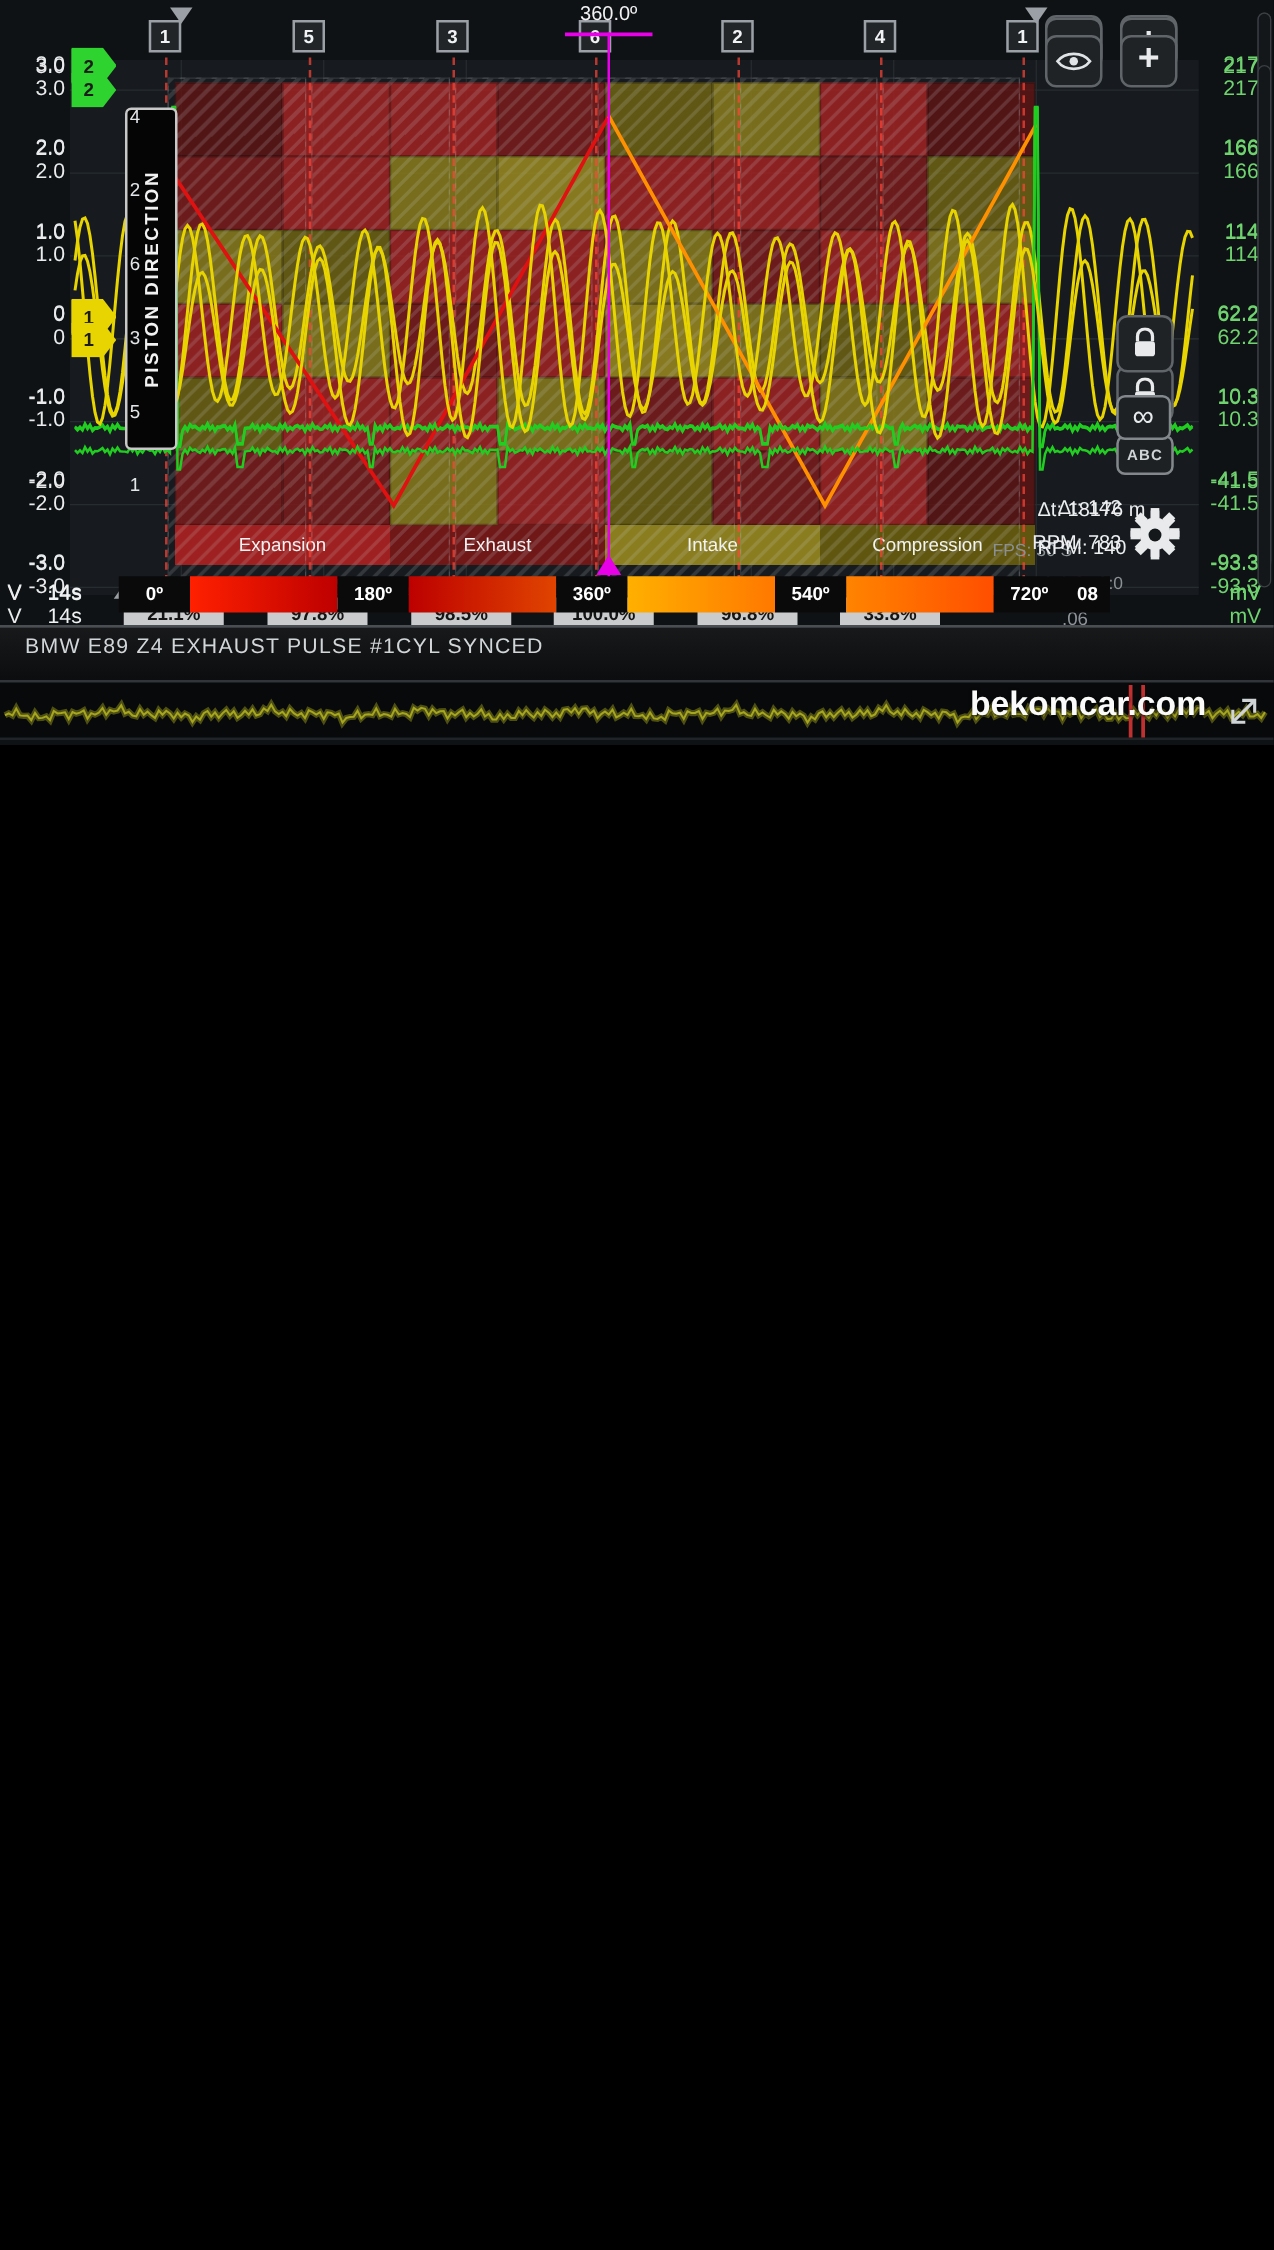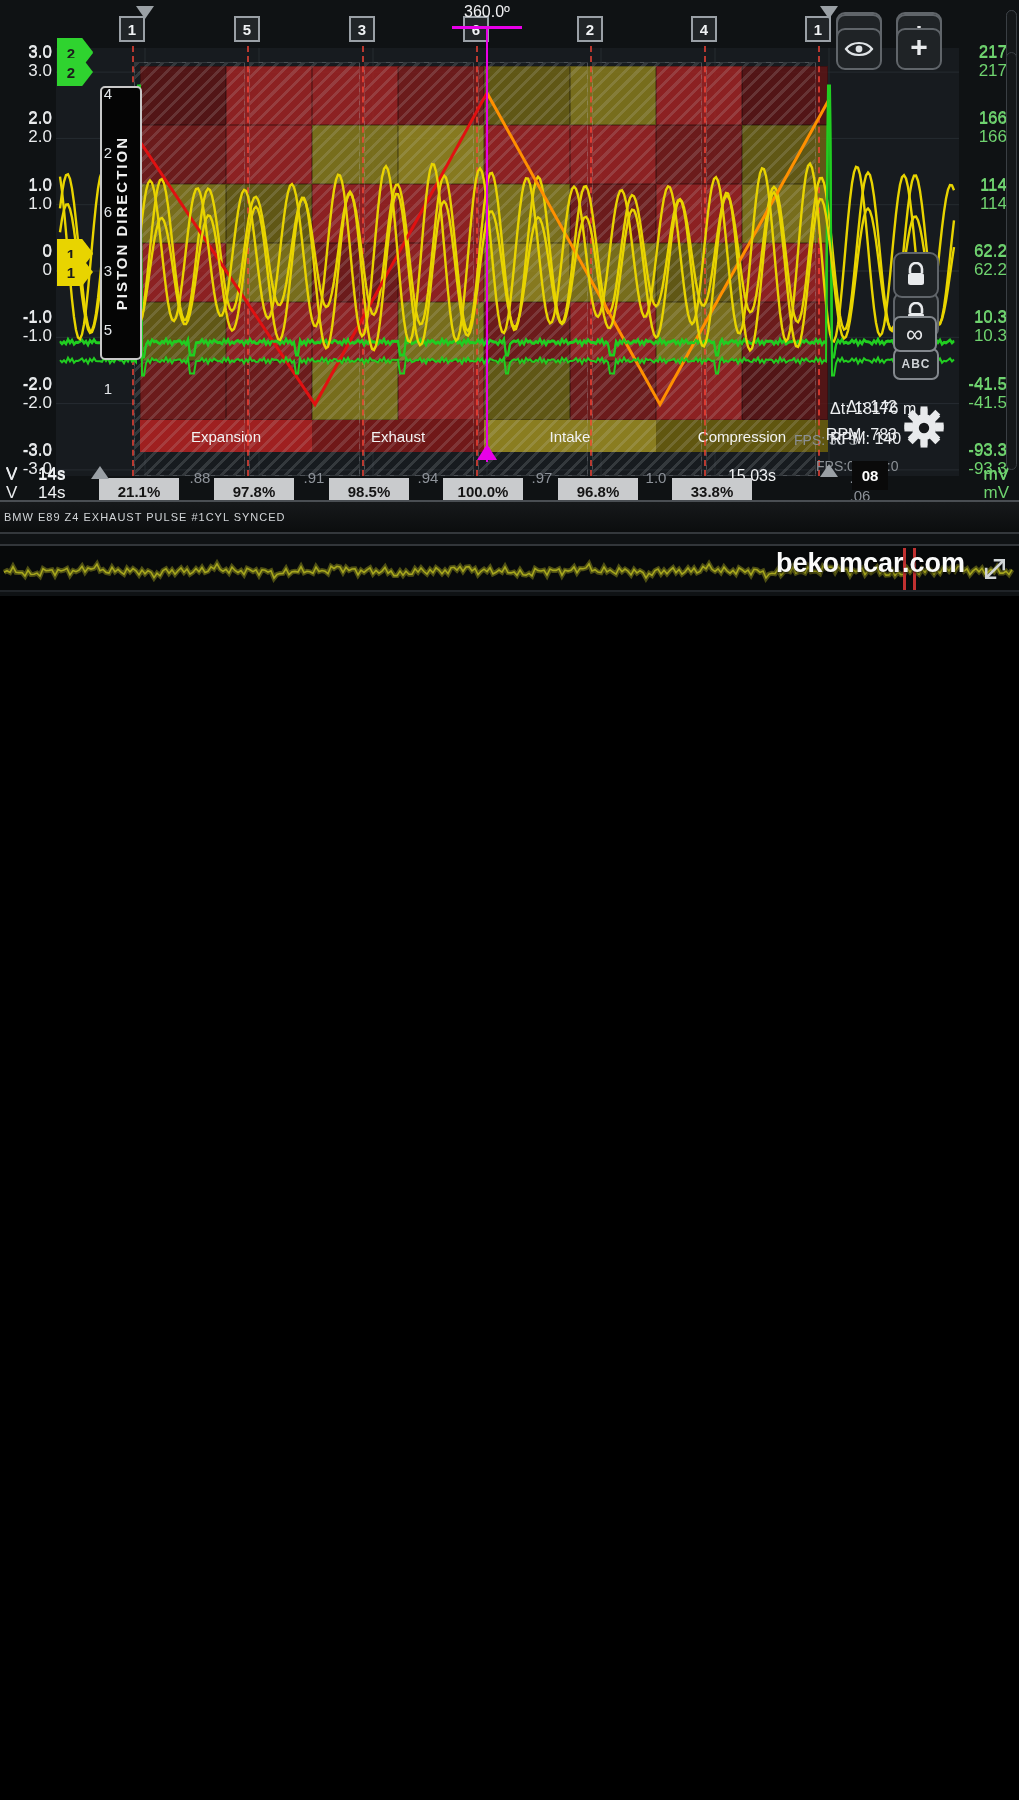--- a/index.html
+++ b/index.html
@@ -55,23 +55,23 @@
   .hcell{position:absolute;opacity:.84;box-shadow:inset 0 0 0 1px rgba(0,0,0,.28)}
   .phaseband{position:absolute;left:140px;top:420px;width:688px;height:32px;display:flex;z-index:2}
   .phaseseg{flex:1;display:flex;align-items:center;justify-content:center;color:#f4f4f4;font-size:15px}
   .dashline{position:absolute;width:0;border-left:2px dashed rgba(255,70,55,.7)}
   .hatchband{position:absolute;background:repeating-linear-gradient(135deg,rgba(205,210,215,.16) 0 3px,rgba(205,210,215,0) 3px 9px);
     border:1px solid rgba(180,185,190,.18)}
   .tagchip{position:absolute;width:26px;height:26px;background:#212528;border:2px solid #9aa0a6;color:#f0f2f4;
     font-size:15px;font-weight:bold;display:flex;align-items:center;justify-content:center;z-index:5;pointer-events:auto}
   .pctchip{position:absolute;top:478px;width:80px;height:27px;background:#c9cbcd;color:#141414;font-size:15px;
     font-weight:bold;text-align:center;line-height:27px;z-index:6}
-  .titlebar{position:absolute;left:0;top:500px;width:1019px;height:34px;background:linear-gradient(#17191b,#0b0d0e);
-    border-top:2px solid #4a4e53;border-bottom:2px solid #34383c;color:#d3d6d9;font-size:11px;letter-spacing:1px;
-    line-height:30px;padding-left:4px;z-index:8}
+  .titlebar{position:absolute;left:0;top:500px;width:1019px;height:46px;background:linear-gradient(#17191b,#0b0d0e);
+    border-top:2px solid #4a4e53;border-bottom:2px solid #34383c;color:#d3d6d9;font-size:17px;letter-spacing:1px;
+    line-height:30px;padding-left:20px;z-index:8}
   .strip{position:absolute;left:0;top:544px;width:1019px;height:48px;background:#07090a;border-top:2px solid #32363a;
     border-bottom:2px solid #202428;z-index:8}
   .stripsvg{position:absolute;left:0;top:0}
   .stripmark{position:absolute;left:903px;top:2px;width:13px;height:42px;border-left:3px solid #c03030;border-right:3px solid #c03030}
   .expandbtn{position:absolute;right:6px;top:5px;width:36px;height:36px;display:flex;align-items:center;justify-content:center}
   .watermark{position:absolute;right:54px;top:2px;font-size:27px;font-weight:bold;color:#fafafa;z-index:9;text-shadow:0 1px 3px #000}
 </style>
 </head>
 <body>
 
@@ -170,20 +170,31 @@
           <rect x="17" y="3" width="6" height="7" transform="rotate(45 20 20)"></rect>
             <rect x="17" y="30" width="6" height="7" transform="rotate(45 20 20)"></rect>
           <rect x="3" y="17" width="7" height="6" transform="rotate(45 20 20)"></rect>
             <rect x="30" y="17" width="7" height="6" transform="rotate(45 20 20)"></rect>
         </g>
         <circle cx="20" cy="20" r="10.5" fill="#e8eaec"></circle>
           <circle cx="20" cy="20" r="4.5" fill="#15181a"></circle>
       </svg>
     </div>
 
+    <div class="degbar">
+      <span class="degchip">0º</span>
+      <span class="deggrad g1"></span>
+      <span class="degchip">180º</span>
+      <span class="deggrad g2"></span>
+      <span class="degchip">360º</span>
+      <span class="deggrad g3"></span>
+      <span class="degchip">540º</span>
+      <span class="deggrad g4"></span>
+      <span class="degchip">720º</span>
+    </div>
     <div class="degchip aftertime" style="position:absolute;left:852px;top:461px;width:36px">08</div>
 
     <div class="titlebar"><span>BMW E89 Z4 EXHAUST PULSE #1CYL SYNCED</span></div>
 
     <div class="strip">
       <svg class="stripsvg" width="1019" height="48">
           <path d="M4 26.2 L7 24.7 L10 26.4 L13 20.8 L16 26.3 L19 26.6 L22 26.5 L25 30.1 L28 24.3 L31 28.5 L34 28.3 L37 27.1 L40 30.1 L43 22.8 L46 24.7 L49 24.4 L52 23.8 L55 29.3 L58 23.6 L61 24.9 L64 24.1 L67 22.4 L70 28.9 L73 24.5 L76 25.7 L79 24.2 L82 20.4 L85 26.0 L88 22.0 L91 23.1 L94 22.4 L97 18.2 L100 24.8 L103 23.4 L106 26.4 L109 27.1 L112 21.4 L115 25.8 L118 23.3 L121 26.1 L124 28.3 L127 22.4 L130 25.8 L133 22.6 L136 24.8 L139 28.8 L142 24.1 L145 27.8 L148 24.8 L151 26.4 L154 31.6 L157 27.2 L160 29.8 L163 24.6 L166 22.8 L169 27.3 L172 23.9 L175 28.2 L178 24.7 L181 22.0 L184 26.2 L187 23.0 L190 28.2 L193 26.1 L196 22.6 L199 25.7 L202 21.5 L205 26.4 L208 25.3 L211 20.8 L214 22.9 L217 17.8 L220 23.1 L223 25.3 L226 23.4 L229 27.0 L232 21.2 L235 24.5 L238 26.5 L241 24.5 L244 28.5 L247 22.3 L250 23.7 L253 25.6 L256 23.8 L259 29.2 L262 23.8 L265 24.3 L268 26.2 L271 24.8 L274 32.1 L277 28.4 L280 27.6 L283 27.4 L286 22.7 L289 28.6 L292 25.8 L295 25.4 L298 26.0 L301 20.7 L304 26.7 L307 25.3 L310 25.8 L313 27.3 L316 21.0 L319 25.5 L322 24.5 L325 25.2 L328 27.7 L331 20.3 L334 22.5 L337 20.3 L340 21.0 L343 26.3 L346 21.3 L349 24.5 L352 23.0 L355 22.9 L358 28.8 L361 24.2 L364 26.4 L367 23.8 L370 21.8 L373 27.8 L376 24.4 L379 27.2 L382 25.1 L385 21.4 L388 27.2 L391 25.0 L394 29.6 L397 29.6 L400 25.1 L403 29.2 L406 25.2 L409 28.3 L412 28.3 L415 22.8 L418 26.1 L421 22.0 L424 25.5 L427 28.1 L430 23.6 L433 26.8 L436 21.8 L439 24.1 L442 27.7 L445 24.1 L448 27.6 L451 21.8 L454 21.3 L457 24.1 L460 20.5 L463 25.2 L466 21.0 L469 20.7 L472 24.8 L475 22.5 L478 28.6 L481 25.3 L484 23.2 L487 25.6 L490 21.7 L493 27.9 L496 26.3 L499 24.1 L502 26.1 L505 21.0 L508 26.7 L511 26.9 L514 26.0 L517 29.3 L520 24.0 L523 28.7 L526 29.1 L529 27.4 L532 29.9 L535 22.5 L538 24.6 L541 25.0 L544 24.2 L547 29.2 L550 23.1 L553 24.4 L556 24.4 L559 22.9 L562 29.2 L565 24.3 L568 25.1 L571 24.2 L574 20.9 L577 26.7 L580 22.4 L583 22.7 L586 21.9 L589 17.9 L592 25.0 L595 23.7 L598 26.1 L601 26.7 L604 21.0 L607 25.9 L610 23.9 L613 26.2 L616 28.1 L619 21.9 L622 25.6 L625 23.1 L628 25.2 L631 28.9 L634 23.5 L637 27.0 L640 24.7 L643 26.6 L646 32.0 L649 27.3 L652 29.4 L655 24.6 L658 23.1 L661 27.9 L664 24.2 L667 27.8 L670 24.3 L673 21.8 L676 26.6 L679 23.5 L682 28.1 L685 25.8 L688 22.1 L691 25.9 L694 22.2 L697 26.9 L700 25.5 L703 20.5 L706 22.8 L709 18.1 L712 23.3 L715 25.4 L718 22.8 L721 26.4 L724 21.2 L727 24.8 L730 27.1 L733 24.4 L736 28.0 L739 21.9 L742 23.7 L745 26.2 L748 24.1 L751 28.9 L754 23.3 L757 23.8 L760 26.4 L763 25.0 L766 32.0 L769 28.1 L772 27.2 L775 27.7 L778 23.4 L781 29.2 L784 25.9 L787 24.8 L790 25.7 L793 20.9 L796 27.1 L799 25.8 L802 25.4 L805 26.9 L808 20.8 L811 25.8 L814 25.2 L817 25.3 L820 27.5 L823 20.1 L826 22.6 L829 21.1 L832 21.3 L835 26.0 L838 20.6 L841 23.8 L844 23.2 L847 23.3 L850 29.1 L853 23.9 L856 25.7 L859 23.8 L862 22.1 L865 28.4 L868 24.5 L871 26.7 L874 24.7 L877 21.3 L880 27.6 L883 25.2 L886 29.1 L889 28.9 L892 24.7 L895 29.5 L898 26.1 L901 28.6 L904 28.3 L907 22.3 L910 25.9 L913 22.5 L916 25.9 L919 28.2 L922 23.1 L925 26.3 L928 22.0 L931 24.4 L934 28.1 L937 23.9 L940 27.1 L943 21.8 L946 21.7 L949 25.0 L952 20.9 L955 24.7 L958 20.4 L961 20.2 L964 25.1 L967 22.8 L970 28.5 L973 24.9 L976 22.6 L979 25.7 L982 22.3 L985 28.2 L988 26.2 L991 23.4 L994 25.9 L997 21.3 L1000 27.1 L1003 27.1 L1006 25.3 L1009 28.5 L1012 23.7 " fill="none" stroke="rgba(150,150,30,0.5)" stroke-width="5"></path>
           <path d="M4 26.2 L7 24.7 L10 26.4 L13 20.8 L16 26.3 L19 26.6 L22 26.5 L25 30.1 L28 24.3 L31 28.5 L34 28.3 L37 27.1 L40 30.1 L43 22.8 L46 24.7 L49 24.4 L52 23.8 L55 29.3 L58 23.6 L61 24.9 L64 24.1 L67 22.4 L70 28.9 L73 24.5 L76 25.7 L79 24.2 L82 20.4 L85 26.0 L88 22.0 L91 23.1 L94 22.4 L97 18.2 L100 24.8 L103 23.4 L106 26.4 L109 27.1 L112 21.4 L115 25.8 L118 23.3 L121 26.1 L124 28.3 L127 22.4 L130 25.8 L133 22.6 L136 24.8 L139 28.8 L142 24.1 L145 27.8 L148 24.8 L151 26.4 L154 31.6 L157 27.2 L160 29.8 L163 24.6 L166 22.8 L169 27.3 L172 23.9 L175 28.2 L178 24.7 L181 22.0 L184 26.2 L187 23.0 L190 28.2 L193 26.1 L196 22.6 L199 25.7 L202 21.5 L205 26.4 L208 25.3 L211 20.8 L214 22.9 L217 17.8 L220 23.1 L223 25.3 L226 23.4 L229 27.0 L232 21.2 L235 24.5 L238 26.5 L241 24.5 L244 28.5 L247 22.3 L250 23.7 L253 25.6 L256 23.8 L259 29.2 L262 23.8 L265 24.3 L268 26.2 L271 24.8 L274 32.1 L277 28.4 L280 27.6 L283 27.4 L286 22.7 L289 28.6 L292 25.8 L295 25.4 L298 26.0 L301 20.7 L304 26.7 L307 25.3 L310 25.8 L313 27.3 L316 21.0 L319 25.5 L322 24.5 L325 25.2 L328 27.7 L331 20.3 L334 22.5 L337 20.3 L340 21.0 L343 26.3 L346 21.3 L349 24.5 L352 23.0 L355 22.9 L358 28.8 L361 24.2 L364 26.4 L367 23.8 L370 21.8 L373 27.8 L376 24.4 L379 27.2 L382 25.1 L385 21.4 L388 27.2 L391 25.0 L394 29.6 L397 29.6 L400 25.1 L403 29.2 L406 25.2 L409 28.3 L412 28.3 L415 22.8 L418 26.1 L421 22.0 L424 25.5 L427 28.1 L430 23.6 L433 26.8 L436 21.8 L439 24.1 L442 27.7 L445 24.1 L448 27.6 L451 21.8 L454 21.3 L457 24.1 L460 20.5 L463 25.2 L466 21.0 L469 20.7 L472 24.8 L475 22.5 L478 28.6 L481 25.3 L484 23.2 L487 25.6 L490 21.7 L493 27.9 L496 26.3 L499 24.1 L502 26.1 L505 21.0 L508 26.7 L511 26.9 L514 26.0 L517 29.3 L520 24.0 L523 28.7 L526 29.1 L529 27.4 L532 29.9 L535 22.5 L538 24.6 L541 25.0 L544 24.2 L547 29.2 L550 23.1 L553 24.4 L556 24.4 L559 22.9 L562 29.2 L565 24.3 L568 25.1 L571 24.2 L574 20.9 L577 26.7 L580 22.4 L583 22.7 L586 21.9 L589 17.9 L592 25.0 L595 23.7 L598 26.1 L601 26.7 L604 21.0 L607 25.9 L610 23.9 L613 26.2 L616 28.1 L619 21.9 L622 25.6 L625 23.1 L628 25.2 L631 28.9 L634 23.5 L637 27.0 L640 24.7 L643 26.6 L646 32.0 L649 27.3 L652 29.4 L655 24.6 L658 23.1 L661 27.9 L664 24.2 L667 27.8 L670 24.3 L673 21.8 L676 26.6 L679 23.5 L682 28.1 L685 25.8 L688 22.1 L691 25.9 L694 22.2 L697 26.9 L700 25.5 L703 20.5 L706 22.8 L709 18.1 L712 23.3 L715 25.4 L718 22.8 L721 26.4 L724 21.2 L727 24.8 L730 27.1 L733 24.4 L736 28.0 L739 21.9 L742 23.7 L745 26.2 L748 24.1 L751 28.9 L754 23.3 L757 23.8 L760 26.4 L763 25.0 L766 32.0 L769 28.1 L772 27.2 L775 27.7 L778 23.4 L781 29.2 L784 25.9 L787 24.8 L790 25.7 L793 20.9 L796 27.1 L799 25.8 L802 25.4 L805 26.9 L808 20.8 L811 25.8 L814 25.2 L817 25.3 L820 27.5 L823 20.1 L826 22.6 L829 21.1 L832 21.3 L835 26.0 L838 20.6 L841 23.8 L844 23.2 L847 23.3 L850 29.1 L853 23.9 L856 25.7 L859 23.8 L862 22.1 L865 28.4 L868 24.5 L871 26.7 L874 24.7 L877 21.3 L880 27.6 L883 25.2 L886 29.1 L889 28.9 L892 24.7 L895 29.5 L898 26.1 L901 28.6 L904 28.3 L907 22.3 L910 25.9 L913 22.5 L916 25.9 L919 28.2 L922 23.1 L925 26.3 L928 22.0 L931 24.4 L934 28.1 L937 23.9 L940 27.1 L943 21.8 L946 21.7 L949 25.0 L952 20.9 L955 24.7 L958 20.4 L961 20.2 L964 25.1 L967 22.8 L970 28.5 L973 24.9 L976 22.6 L979 25.7 L982 22.3 L985 28.2 L988 26.2 L991 23.4 L994 25.9 L997 21.3 L1000 27.1 L1003 27.1 L1006 25.3 L1009 28.5 L1012 23.7 " fill="none" stroke="#a6a61e" stroke-width="1.6"></path>
         </svg>
       <div class="stripmark"></div>

